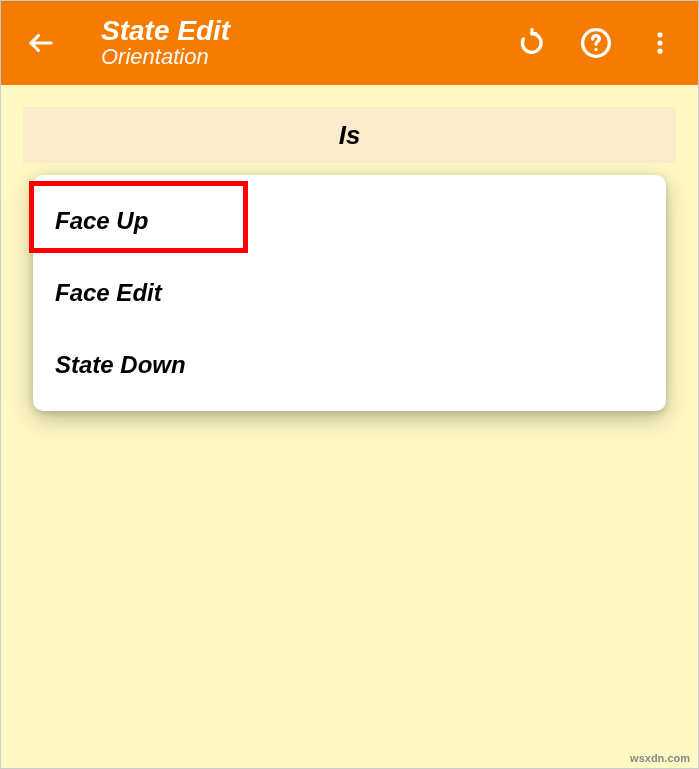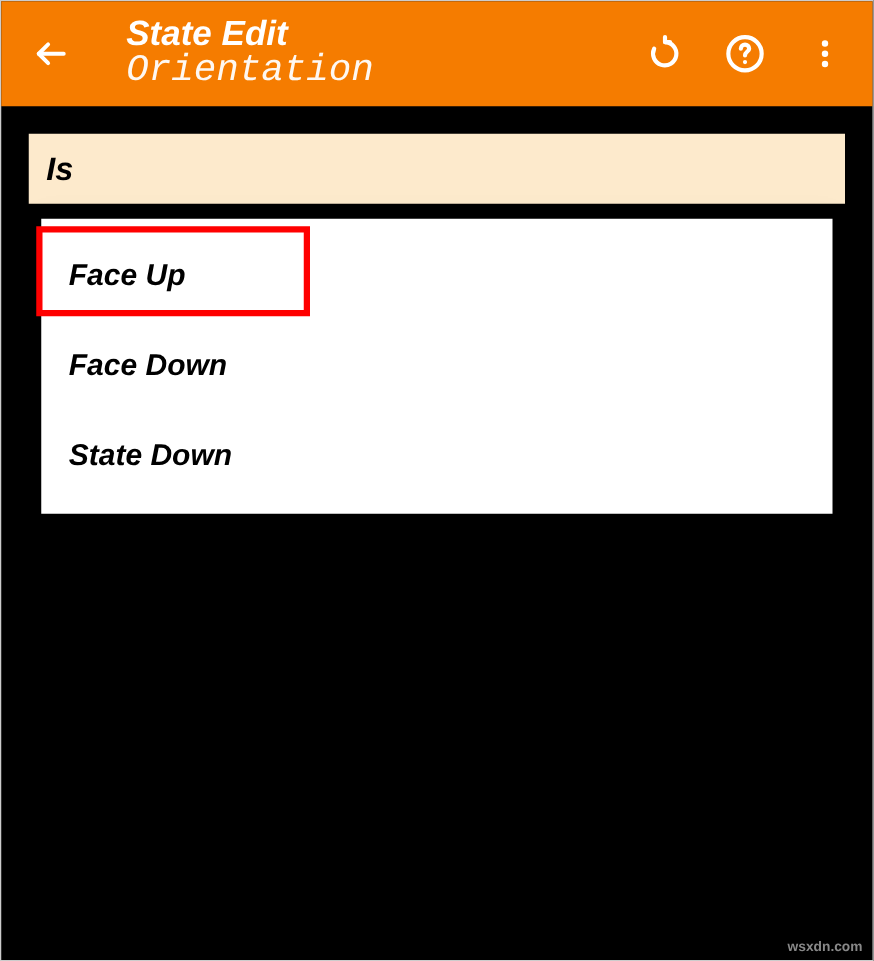--- a/index.html
+++ b/index.html
@@ -13,21 +13,21 @@
       height: 769px;
       background: #f5f5f5;
       overflow: hidden;
       position: relative;
     }
     .outer-border {
       border: 1px solid #ccc;
       width: 699px;
       height: 769px;
       position: relative;
-      background: #000000;
+      background: #fef9c3;
     }
     .header {
       background: #f57c00;
       height: 84px;
       display: flex;
       align-items: center;
       padding: 0 20px;
       color: #fff;
     }
     .back-btn {
@@ -42,25 +42,24 @@
       margin-left: 40px;
       flex: 1;
     }
     .title {
       font-size: 28px;
       font-weight: bold;
       font-style: italic;
       line-height: 1.1;
     }
     .subtitle {
-      font-size: 30px;
+      font-size: 22px;
       font-style: italic;
       opacity: 0.95;
       margin-top: -2px;
-      font-family: Liberation Mono, monospace;
     }
     .header-actions {
       display: flex;
       align-items: center;
       gap: 28px;
     }
     .header-icon {
       width: 36px;
       height: 36px;
       display: flex;
@@ -74,29 +73,30 @@
     }
     .is-bar {
       background: #fdeacc;
       height: 56px;
       display: flex;
       align-items: center;
       padding: 0 14px;
       font-size: 26px;
       font-weight: bold;
       font-style: italic;
+      justify-content: center;
     }
     .dropdown-card {
       position: absolute;
       top: 90px;
       left: 32px;
       right: 32px;
       background: #fff;
       box-shadow: 0 8px 24px rgba(0,0,0,0.25), 0 2px 6px rgba(0,0,0,0.15);
-      border-radius: 0;
+      border-radius: 10px;
       padding: 10px 0;
     }
     .dropdown-item {
       padding: 22px 22px;
       font-size: 24px;
       font-weight: bold;
       font-style: italic;
       cursor: pointer;
       position: relative;
     }
@@ -169,20 +169,20 @@
     </div>
   </div>
 
   <div class="content">
     <div class="is-bar">
       <span>Is</span>
     </div>
     <div class="orange-peek"></div>
     <div class="dropdown-card">
       <div class="dropdown-item">Face Up</div>
-      <div class="dropdown-item">Face Down</div>
+      <div class="dropdown-item">Face Edit</div>
       <div class="dropdown-item">State Down</div>
     </div>
   </div>
 
   <div class="highlight-box"></div>
   <div class="watermark">wsxdn.com</div>
 </div>
 
 </body></html>

